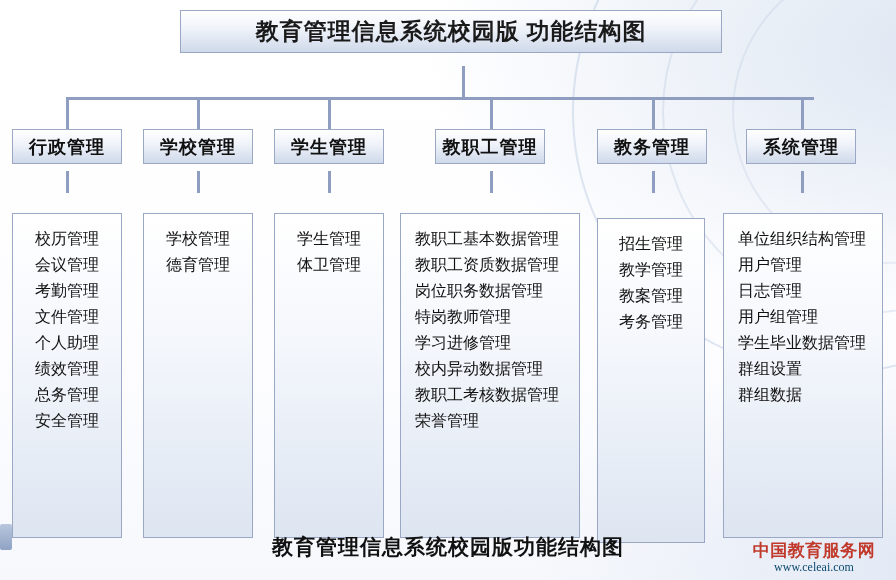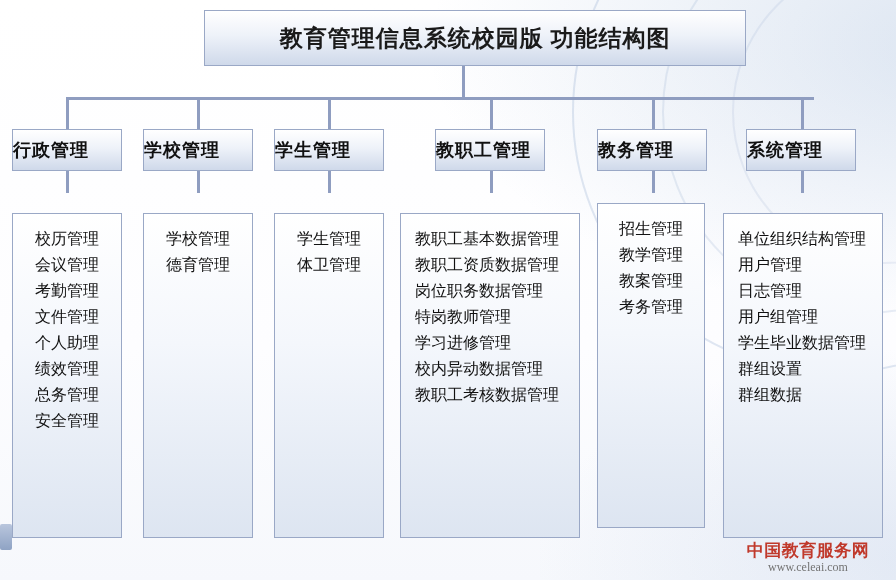--- a/index.html
+++ b/index.html
@@ -54,47 +54,47 @@
   .line {
     position: absolute;
     background: #8f9dc0;
   }
   .line.v { width: 3px; }
   .line.h { height: 3px; }
 
   
   .title-box {
     position: absolute;
-    left: 204px;
+    left: 180px;
     top: 10px;
     width: 542px;
-    height: 56px;
+    height: 43px;
     border: 1px solid #9aa8c6;
     background: linear-gradient(180deg, #ffffff 0%, #eef2f9 45%, #cfd9ea 100%);
     display: flex;
     align-items: center;
     justify-content: center;
     box-sizing: border-box;
   }
   .title-box span {
     font-size: 23px;
     font-weight: bold;
     color: #1a1a1a;
     letter-spacing: 1px;
   }
 
   
   .col-head {
     position: absolute;
-    height: 42px;
+    height: 35px;
     border: 1px solid #9aa8c6;
     background: linear-gradient(180deg, #ffffff 0%, #eef2f9 45%, #cfd9ea 100%);
     display: flex;
     align-items: center;
-    justify-content: flex-start;
+    justify-content: center;
     box-sizing: border-box;
   }
   .col-head span {
     font-size: 18px;
     font-weight: bold;
     color: #111111;
     letter-spacing: 1px;
   }
 
   
@@ -129,36 +129,36 @@
     text-align: center;
     font-size: 21px;
     font-weight: bold;
     color: #111111;
     letter-spacing: 1px;
   }
 
   
   .watermark {
     position: absolute;
-    right: 12px;
+    right: 6px;
     bottom: 6px;
     width: 152px;
     text-align: center;
     line-height: 1.05;
   }
   .watermark .wm-main {
     font-size: 17px;
     font-weight: bold;
     color: #c0392b;
     letter-spacing: 0.5px;
     display: block;
   }
   .watermark .wm-sub {
     font-size: 12px;
-    color: #737373;
+    color: #0c4a6e;
     display: block;
     margin-top: 2px;
   }
 </style>
 </head>
 <body>
 
 <div class="bg-wash"></div>
 <div class="bg-arc a1"></div>
 <div class="bg-arc a2"></div>
@@ -229,27 +229,28 @@
   </div>
   <div class="col-body left" style="left:400px; top:193px; width:180px; height:325px;">
     <ul>
       <li>教职工基本数据管理</li>
       <li>教职工资质数据管理</li>
       <li>岗位职务数据管理</li>
       <li>特岗教师管理</li>
       <li>学习进修管理</li>
       <li>校内异动数据管理</li>
       <li>教职工考核数据管理</li>
+      <li>荣誉管理</li>
     </ul>
   </div>
 
   <div class="col-head" style="left:597px; top:129px; width:110px;">
     <span>教务管理</span>
   </div>
-  <div class="col-body center" style="left:597px; top:183px; width:108px; height:325px;">
+  <div class="col-body center" style="left:597px; top:198px; width:108px; height:325px;">
     <ul>
       <li>招生管理</li>
       <li>教学管理</li>
       <li>教案管理</li>
       <li>考务管理</li>
     </ul>
   </div>
 
   <div class="col-head" style="left:746px; top:129px; width:110px;">
     <span>系统管理</span>
@@ -259,19 +260,20 @@
       <li>单位组织结构管理</li>
       <li>用户管理</li>
       <li>日志管理</li>
       <li>用户组管理</li>
       <li>学生毕业数据管理</li>
       <li>群组设置</li>
       <li>群组数据</li>
     </ul>
   </div>
 
+  <div class="caption">教育管理信息系统校园版功能结构图</div>
 
   <div class="watermark">
     <span class="wm-main">中国教育服务网</span>
     <span class="wm-sub">www.celeai.com</span>
   </div>
 
 </div>
 
 </body></html>

